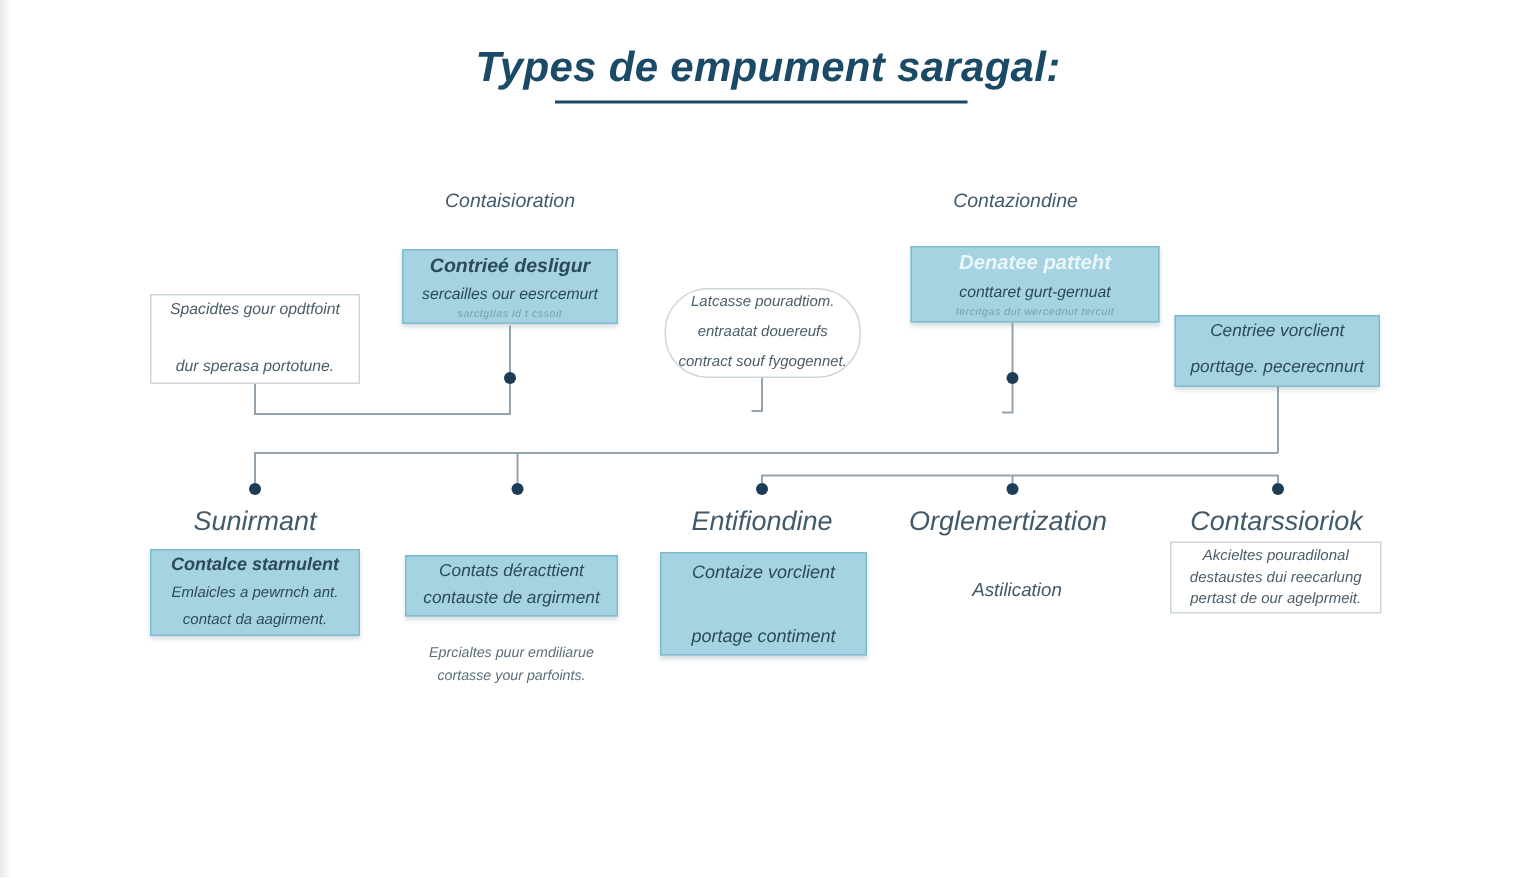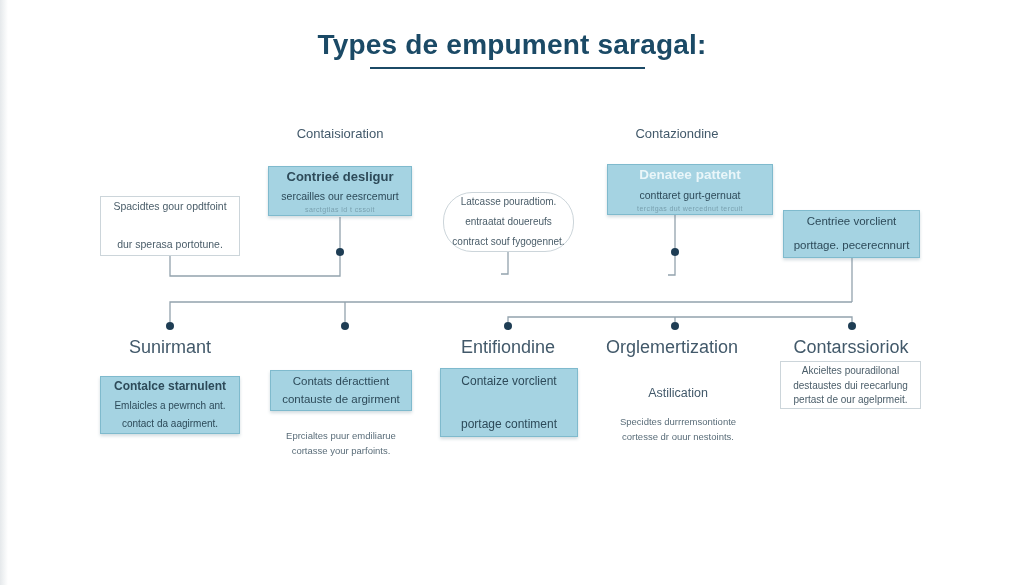--- a/index.html
+++ b/index.html
@@ -1,20 +1,21 @@
 <!DOCTYPE html>
 <html style="--background: #ffffff; --title: #1b4a66; --label: #42596a; --blue-box-fill: #a5d3e2; --blue-box-border: #7fbacd; --box-text: #2d4a59; --blue2-title: #eaf6f9; --white-box-border: #ccd5da; --white-box-text: #4a5d69; --line: #93a2ad; --dot: #1e3d54;"><head>
 <meta charset="utf-8">
 <style>
   html,body { margin:0; padding:0; background:#ffffff; }
   .canvas {
     position:relative; width:1024px; height:585px;
     background:var(--background,#fff);
     font-family:"Liberation Sans", sans-serif;
     overflow:hidden;
+    font-style:italic;
   }
   .canvas::before{
     content:""; position:absolute; left:0; top:0; width:8px; height:100%;
     background:linear-gradient(90deg, rgba(170,182,190,.30), rgba(170,182,190,0));
     pointer-events:none;
   }
   .title{
     position:absolute; top:29px; left:0; width:100%; text-align:center;
     font-size:28px; font-weight:700; color:var(--title); letter-spacing:.2px;
   }
@@ -117,45 +118,41 @@
     <div class="b-line md">Centriee vorclient</div>
     <div class="b-line md">porttage. pecerecnnurt</div>
   </div>
 
   <div class="col-label" style="left:170px; top:337px;">Sunirmant</div>
   <div class="col-label" style="left:345px; top:337px;margin-top:40px;">Farttiornd</div>
   <div class="col-label" style="left:508px; top:337px;">Entifiondine</div>
   <div class="col-label" style="left:672px; top:337px;">Orglemertization</div>
   <div class="col-label" style="left:851px; top:337px;">Contarssioriok</div>
 
-  <div class="box blue" style="left:100px; top:376px; width:140px; height:58px;">
+  <div class="box blue" style="left:100px; top:366px; width:140px; height:58px;">
     <div class="b-line-first">Contalce starnulent</div>
     <div class="b-line sm">Emlaicles a pewrnch ant.</div>
     <div class="b-line sm">contact da aagirment.</div>
   </div>
 
   <div class="box blue" style="left:270px; top:370px; width:142px; height:41px;">
     <div class="b-line md">Contats déracttient</div>
     <div class="b-line md">contauste de argirment</div>
   </div>
   <div class="note" style="left:341px; top:428px;">
     <div>Eprcialtes puur emdiliarue</div>
     <div>cortasse your parfoints.</div>
   </div>
 
   <div class="box blue" style="left:440px; top:368px; width:138px; height:69px;">
     <div class="b-line lg">Contaize vorclient</div>
     <div class="b-line lg">portage contiment</div>
   </div>
 
   <div class="free-heading" style="left:678px; top:386px; font-size:12.5px;">Astilication</div>
-  <div class="note" style="left:678px; top:414px;">
-    <div>Specidtes durrremsontionte</div>
-    <div>cortesse dr ouur nestoints.</div>
-  </div>
 
   <div class="box white" style="left:780px; top:361px; width:141px; height:48px;">
     <div class="b-line sm">Akcieltes pouradilonal</div>
     <div class="b-line sm">destaustes dui reecarlung</div>
     <div class="b-line sm">pertast de our agelprmeit.</div>
   </div>
 
 </div>
 
 </body></html>

